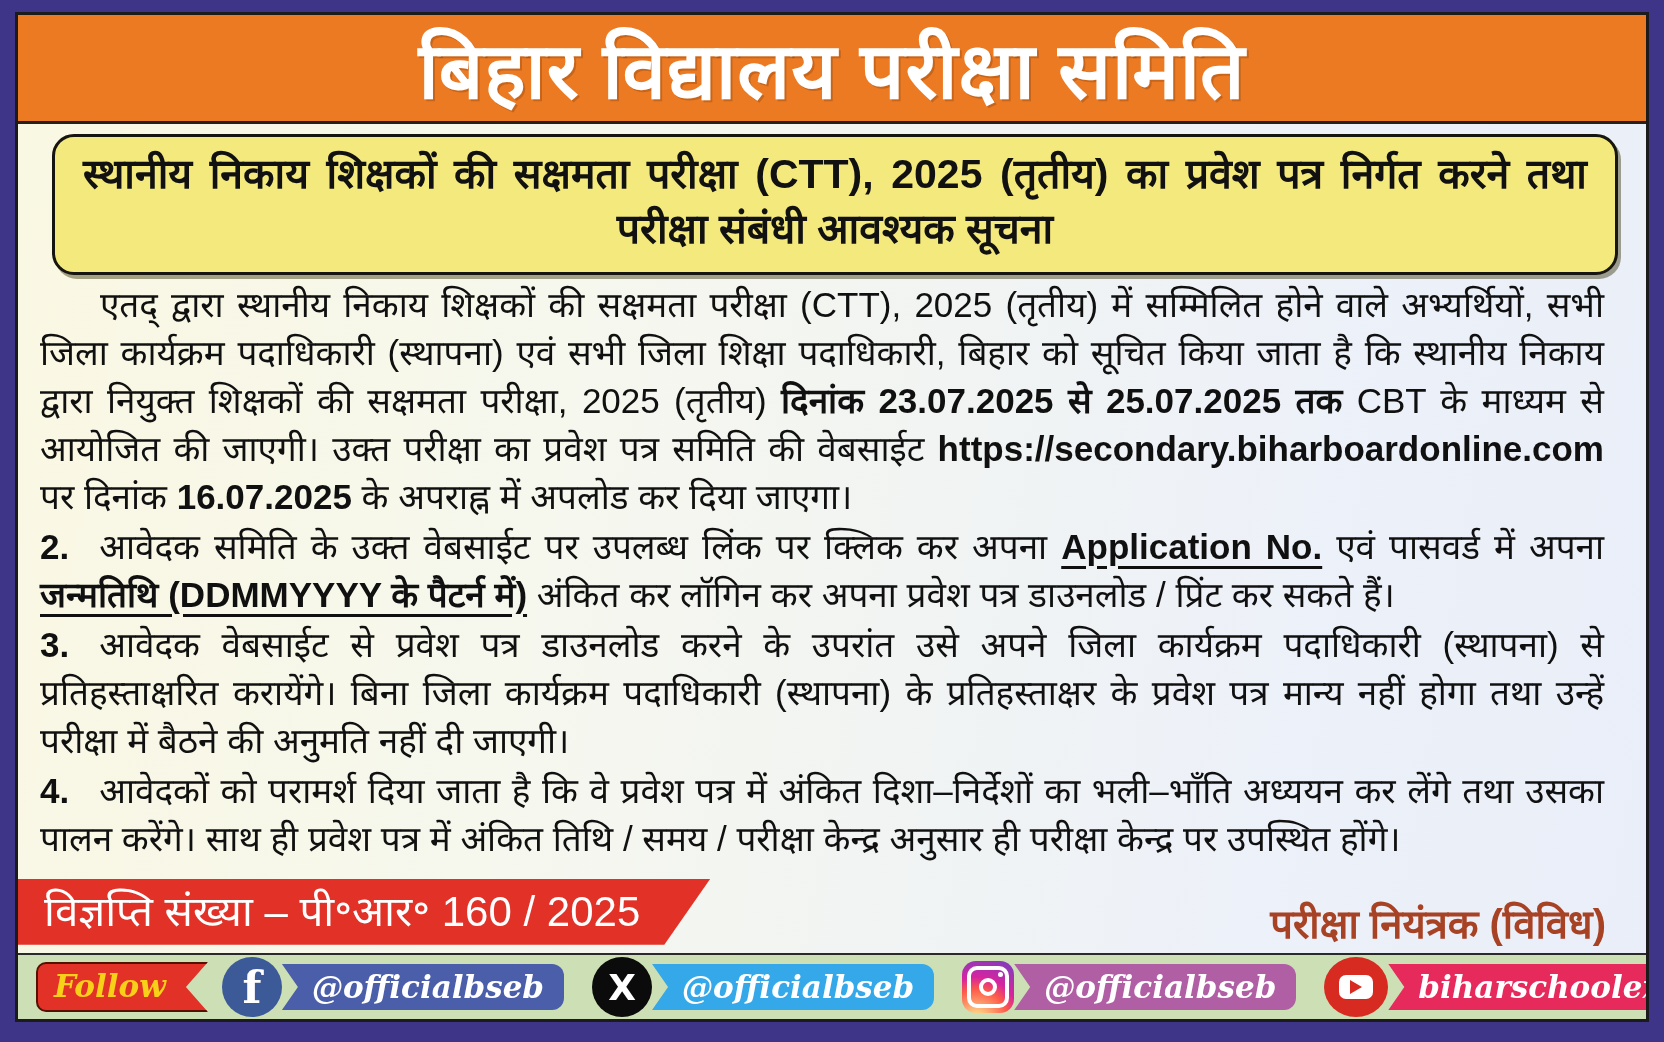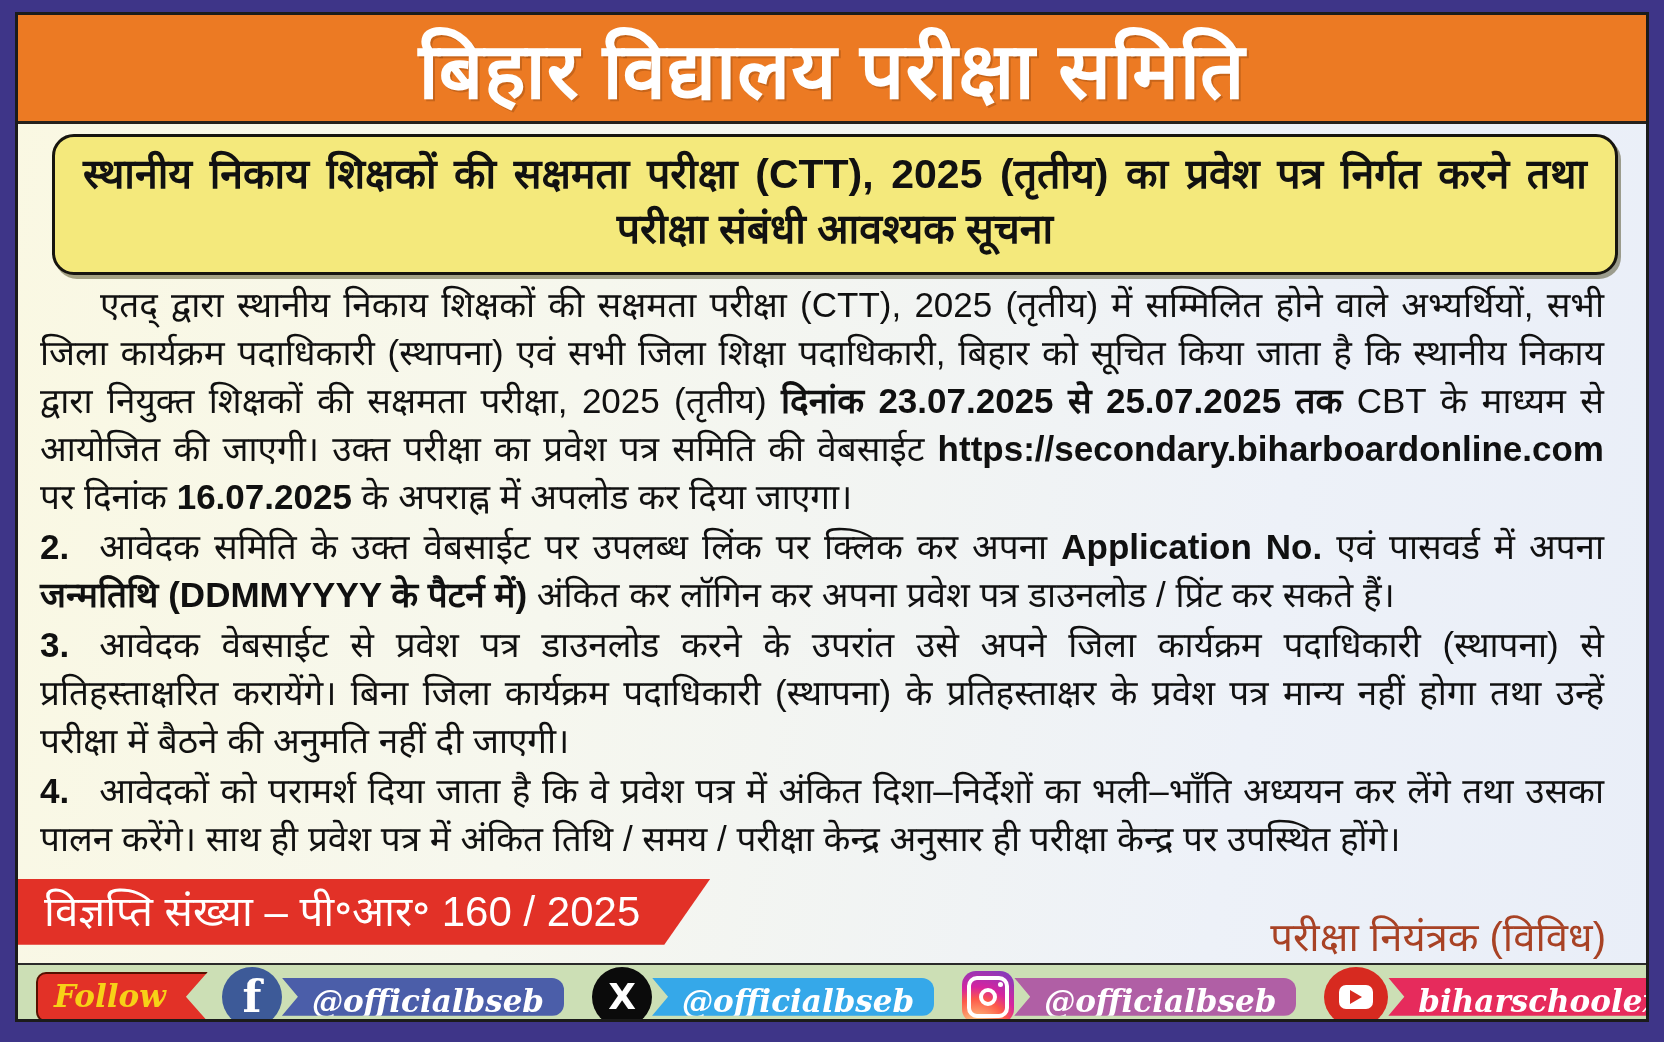--- a/index.html
+++ b/index.html
@@ -16,36 +16,36 @@
   
   .content{flex:1 1 auto;display:flex;flex-direction:column;padding:8px 26px 0 22px;}
   .notice-title{box-sizing:border-box;background:#F4E97C;border:3px solid #17150f;border-radius:22px;
                 box-shadow:3px 4px 0 rgba(60,55,10,.45);padding:10px 28px 14px 28px;margin:2px 2px 6px 12px;
                 font-size:41px;font-weight:700;color:#111;line-height:1.35;
                 text-align:justify;text-align-last:center;}
   .paras{font-size:35px;line-height:48px;color:#101010;text-align:justify;}
   .paras p{margin:0 16px 2px 0;}
   .paras p.indent{text-indent:60px;}
   .seg-b{font-weight:700;}
-  .seg-u{text-decoration-thickness:3px;text-underline-offset:7px;}
+  .seg-u{text-decoration:underline;text-decoration-thickness:3px;text-underline-offset:7px;}
   .seg-num{font-weight:700;margin-right:30px;}
   
   .bottom-row{display:flex;align-items:flex-start;justify-content:space-between;margin:14px 0 0 -22px;}
   .pr-banner{background:#E23127;color:#ffffff;font-weight:400;font-size:42px;line-height:66px;
              height:66px;padding:0 70px 0 26px;min-width:560px;box-sizing:border-box;
              clip-path:polygon(0 0,100% 0,calc(100% - 46px) 100%,0 100%);}
-  .signature{color:#A84225;font-weight:400;font-size:40px;margin:29px 14px 0 0;}
+  .signature{color:#A84225;font-weight:700;font-size:40px;margin:16px 14px 0 0;}
   
   .social-bar{flex:0 0 64px;margin-top:auto;background:#CCDFB5;border-top:2px solid #2a2a2a;
               display:flex;align-items:center;padding:0 18px;gap:14px;}
   .ribbon{position:relative;background:#E23127;border:2px solid #551000;border-radius:10px 0 0 10px;
           color:#F7D117;font-family:"DejaVu Serif","Liberation Serif",serif;font-style:italic;font-weight:700;
           font-size:31px;height:46px;line-height:44px;padding:0 40px 0 16px;
           clip-path:polygon(0 0,100% 0,calc(100% - 22px) 50%,100% 100%,0 100%);}
-  .pill{position:relative;height:38px;line-height:46px;border-radius:0 12px 12px 0;
+  .pill{position:relative;height:46px;line-height:46px;border-radius:0 12px 12px 0;
         color:#fff;font-family:"DejaVu Serif","Liberation Serif",serif;font-style:italic;font-weight:700;
         font-size:31px;padding:0 20px 0 30px;margin-left:-14px;white-space:nowrap;
         clip-path:polygon(0 0,100% 0,100% 100%,0 100%,16px 50%);}
   .pill.fb{background:#4B5EA9;}
   .pill.x{background:#35A8E9;}
   .pill.ig{background:#B05FA5;}
   .pill.yt{background:#E62B5C;padding-right:24px;}
   .icn{position:relative;z-index:2;flex:0 0 auto;display:flex;align-items:center;justify-content:center;}
   .circle{width:60px;height:60px;border-radius:50%;}
   .fb-c{background:#3D5A98;color:#fff;font-family:"DejaVu Serif","Liberation Serif",serif;

